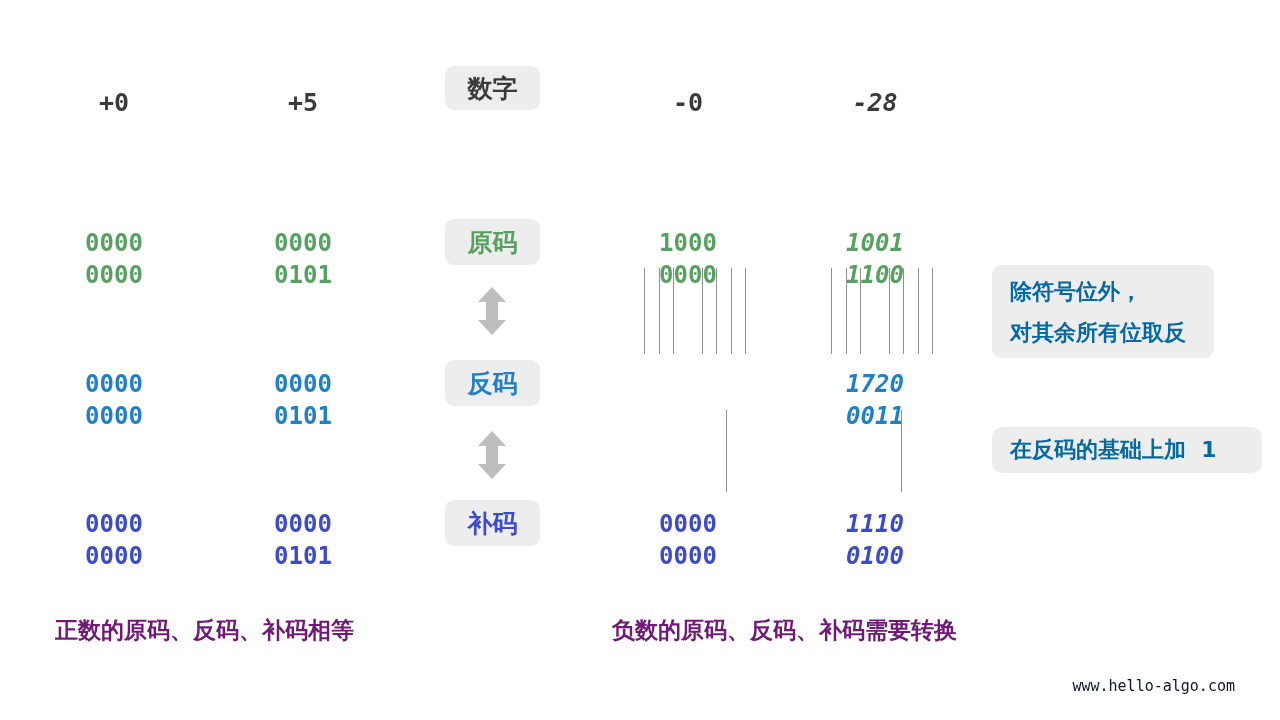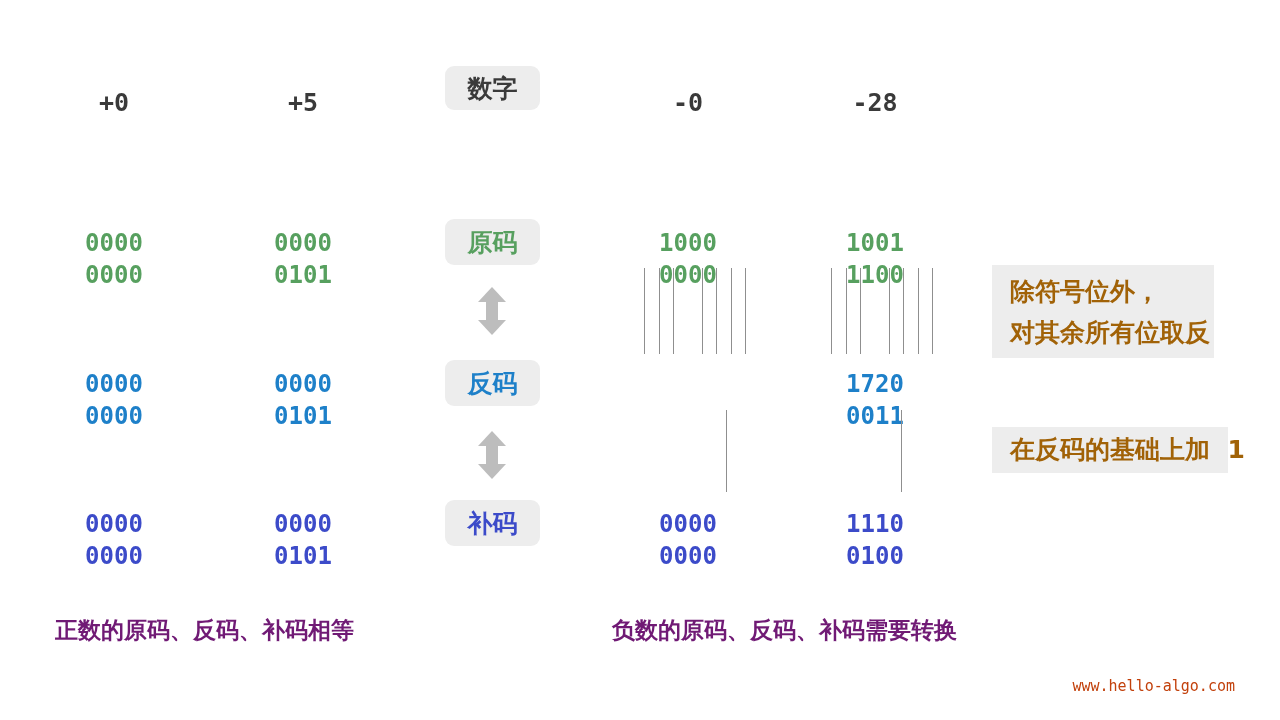--- a/index.html
+++ b/index.html
@@ -3,50 +3,50 @@
 <meta charset="utf-8">
 <style>
   html,body{margin:0;padding:0;background:#ffffff;}
   .canvas{
     position:relative;width:1280px;height:720px;background:#ffffff;overflow:hidden;
     font-family:"DejaVu Sans", sans-serif;
   }
   .cell{position:absolute;width:130px;height:32px;line-height:32px;text-align:center;
         font-family:"DejaVu Sans Mono", monospace;font-weight:bold;font-size:24px;}
   .hdr{font-size:25px;color:#3a3a3a;}
-  .c1{left:49px;} .c2{left:238px;} .c3{left:623px;} .c4{left:810px;}
+  .c1{left:49px;} .c2{left:238px;} .c3{left:623px;} .c4{left:810px;font-style:italic;}
   .rhead{top:87px;} .r1{top:227px;} .r2{top:368px;} .r3{top:508px;}
   .green{color:#57a05f;} .blue{color:#1e80c9;} .indigo{color:#3c4bc9;}
   .labelbox{
     position:absolute;left:445px;width:95px;height:46px;background:#ededed;border-radius:9px;
     display:flex;align-items:center;justify-content:center;
     font-weight:bold;font-size:25px;
   }
   .bhead{top:66px;height:44px;color:#3a3a3a;}
   .b1{top:219px;} .b2{top:360px;} .b3{top:500px;}
   .arrow{position:absolute;left:477px;width:30px;height:48px;}
   .a1{top:287px;} .a2{top:431px;}
   .tick{position:absolute;width:1px;background:#8f8f8f;}
   .tickA{top:268px;height:86px;}
   .tickC{top:410px;height:82px;}
   .note{
-    position:absolute;background:#ededed;border-radius:0;
-    color:#a16207;font-weight:bold;font-size:25px;
+    position:absolute;background:#ededed;border-radius:10px;
+    color:#0369a1;font-weight:bold;font-size:22px;
   }
   .note1{left:992px;top:265px;width:222px;height:92px;padding-top:1px;}
   .note1 div{margin:10px 0 0 18px;line-height:31px;white-space:pre;}
-  .note2{left:992px;top:427px;width:236px;height:46px;line-height:46px;}
+  .note2{left:992px;top:427px;width:270px;height:46px;line-height:46px;}
   .note2 div{margin-left:18px;white-space:pre;}
   .caption{
     position:absolute;top:616px;height:28px;line-height:28px;
     color:#701a75;font-weight:bold;font-size:23px;white-space:pre;
   }
   .capL{left:55px;} .capR{left:612px;}
   .watermark{
-    position:absolute;top:677px;right:45px;font-size:15px;color:#c2410c;
+    position:absolute;top:677px;right:45px;font-size:15px;color:#0f172a;
     font-family:"DejaVu Sans Mono", monospace;
   }
 </style>
 </head>
 <body>
 
 <div class="canvas">
 
   <div class="cell hdr rhead c1">+0</div>
   <div class="cell hdr rhead c2">+5</div>

